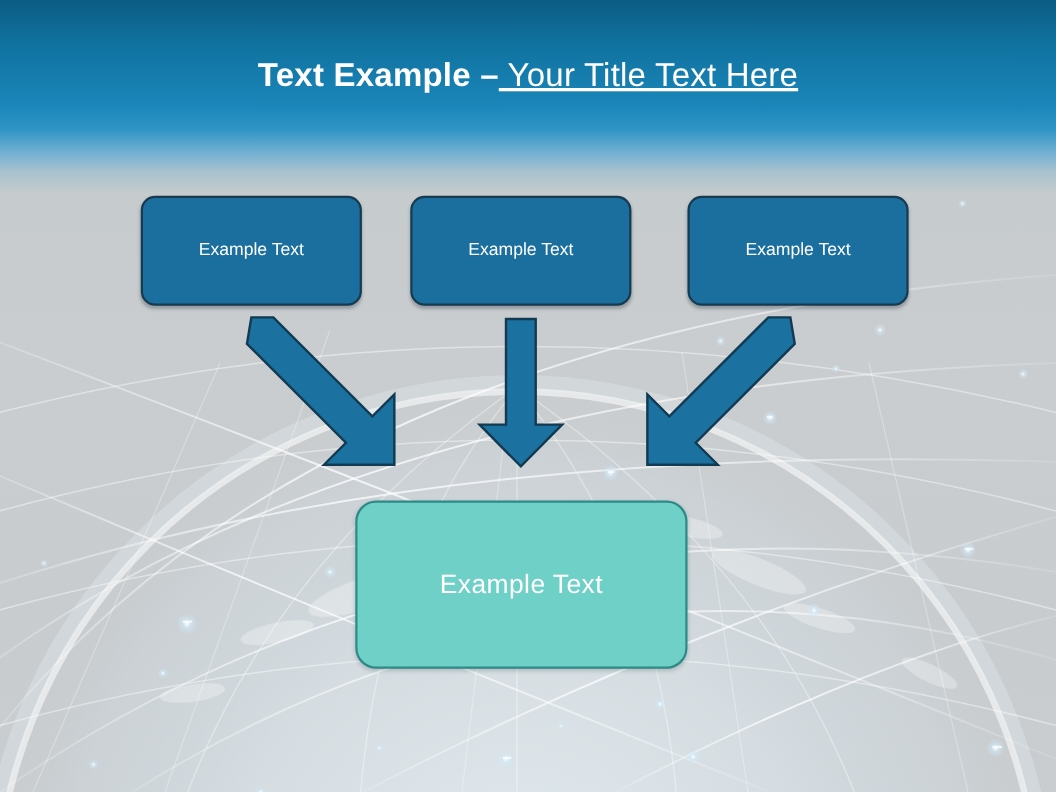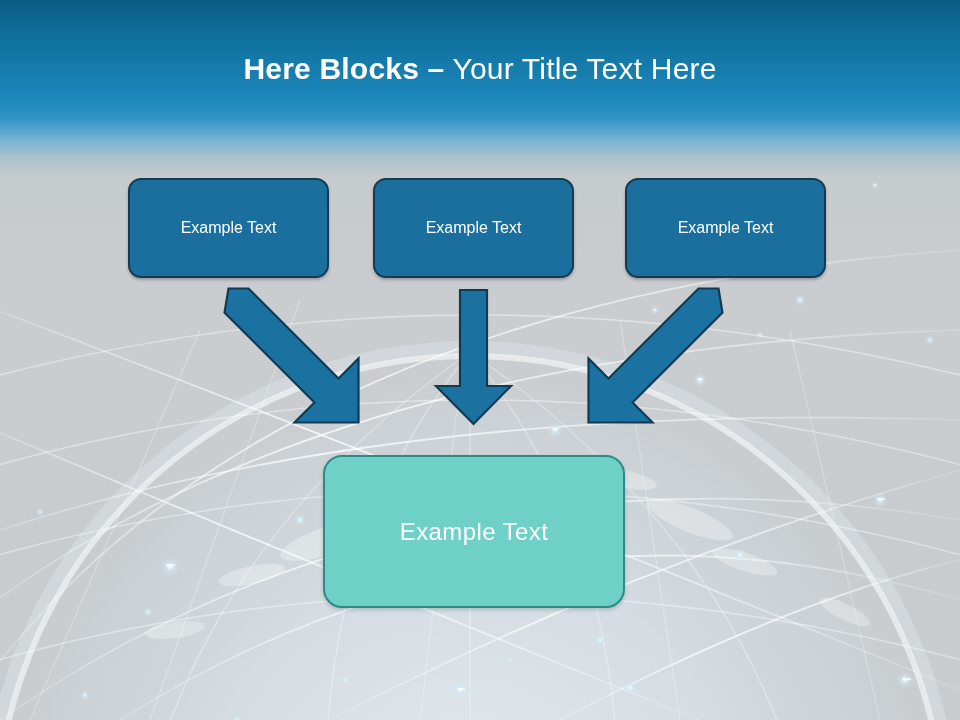--- a/index.html
+++ b/index.html
@@ -46,21 +46,21 @@
     left: 0; top: 50px;
     width: 960px;
     text-align: center;
     color: #ffffff;
     font-size: 30px;
     line-height: 38px;
     letter-spacing: 0.2px;
     white-space: nowrap;
   }
   .title .strong { font-weight: bold; }
-  .title .light  { font-weight: normal; }
+  .title .light  { font-weight: normal; text-decoration: underline; }
 
   
   .topbox {
     position: absolute;
     width: 201px;
     height: 100px;
     border-radius: 13px;
     background: #1a6f9e;
     border: 2px solid #163a4f;
     box-shadow: 0 2px 3px rgba(10,30,45,0.28);
@@ -232,21 +232,21 @@
         <rect x="552" y="428" width="7" height="2" rx="1"></rect>
         <rect x="877" y="498" width="8" height="2" rx="1"></rect>
         <rect x="457" y="688" width="8" height="2" rx="1"></rect>
         <rect x="902" y="678" width="9" height="2.2" rx="1"></rect>
         <rect x="697" y="378" width="6" height="2" rx="1"></rect>
       </g>
     </g>
   </svg>
 
   <div class="title">
-    <span class="strong">Here Blocks –</span><span class="light"> Your Title Text Here</span>
+    <span class="strong">Text Example –</span><span class="light"> Your Title Text Here</span>
   </div>
 
   <svg class="arrows" viewBox="0 0 960 720">
 
     <polygon class="arrow-shape" points="228.5,288.5 248.5,288.5 338.5,378.5 358.5,358.5 358.5,422.5 294.5,422.5 314.5,402.5 224.5,312.5"></polygon>
 
     <polygon class="arrow-shape" points="460,290 487,290 487,386 511,386 473.5,424 436,386 460,386"></polygon>
 
     <polygon class="arrow-shape" points="718.5,288.5 698.5,288.5 608.5,378.5 588.5,358.5 588.5,422.5 652.5,422.5 632.5,402.5 722.5,312.5"></polygon>
   </svg>

